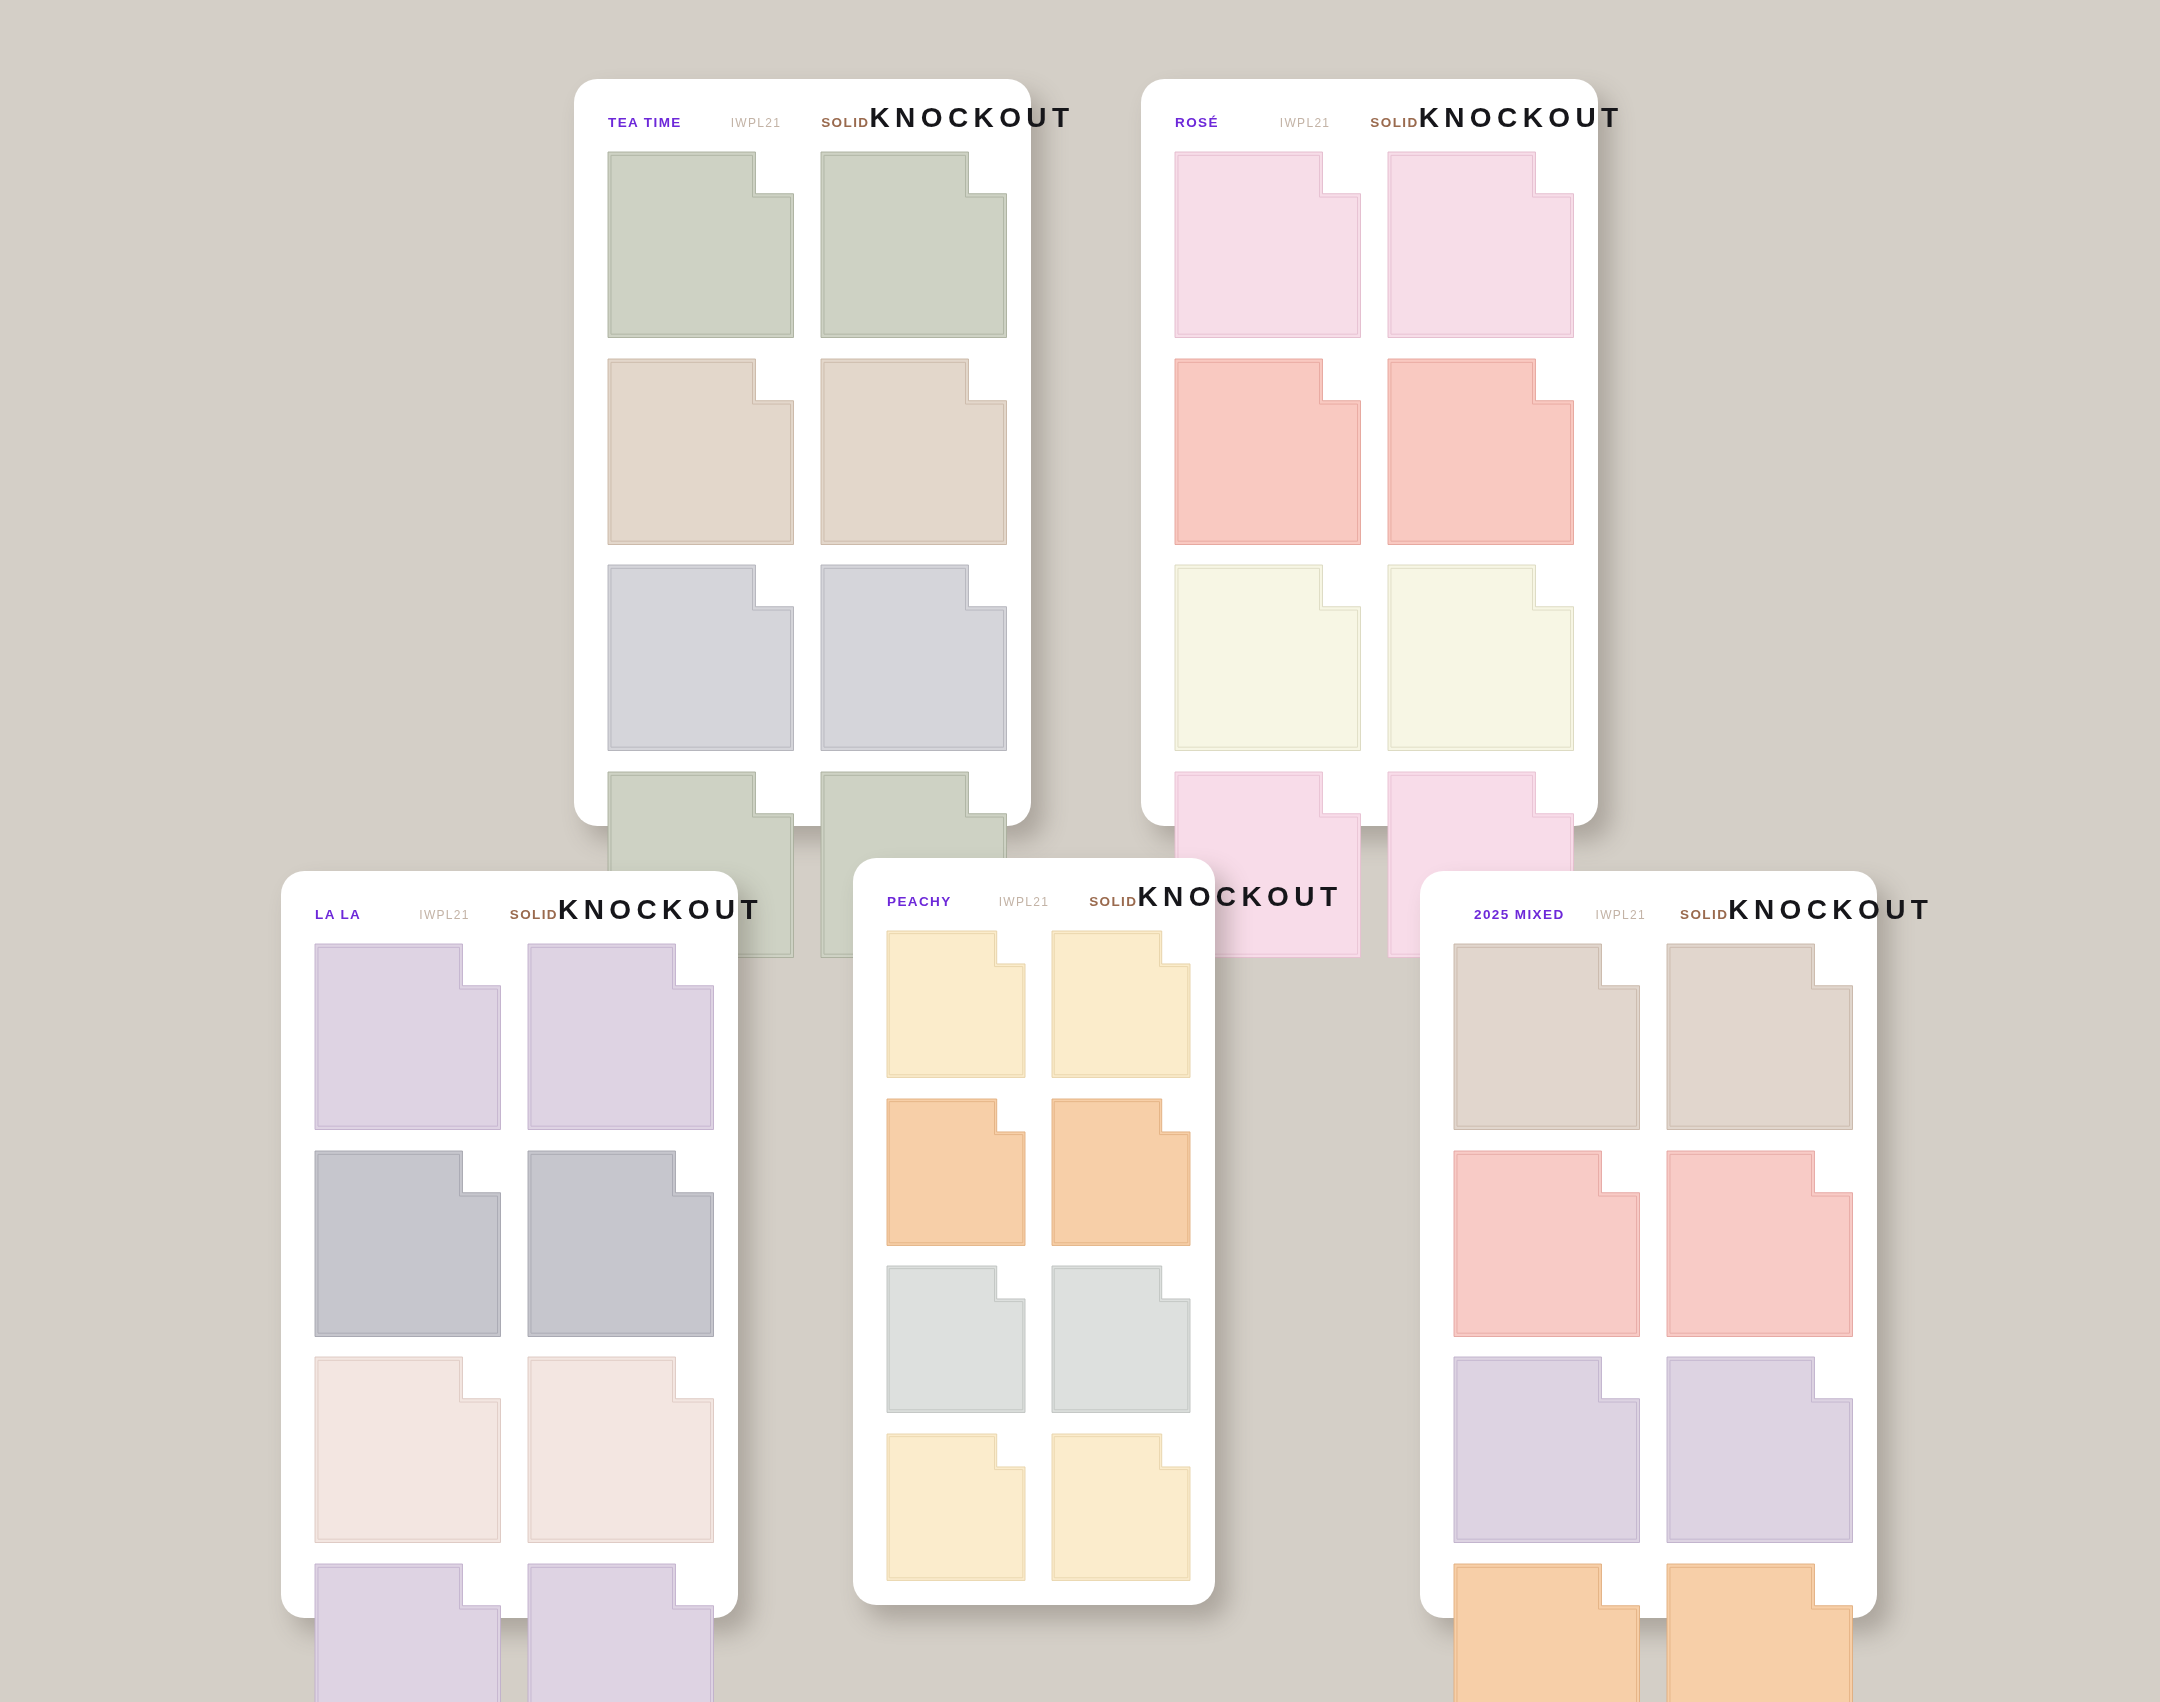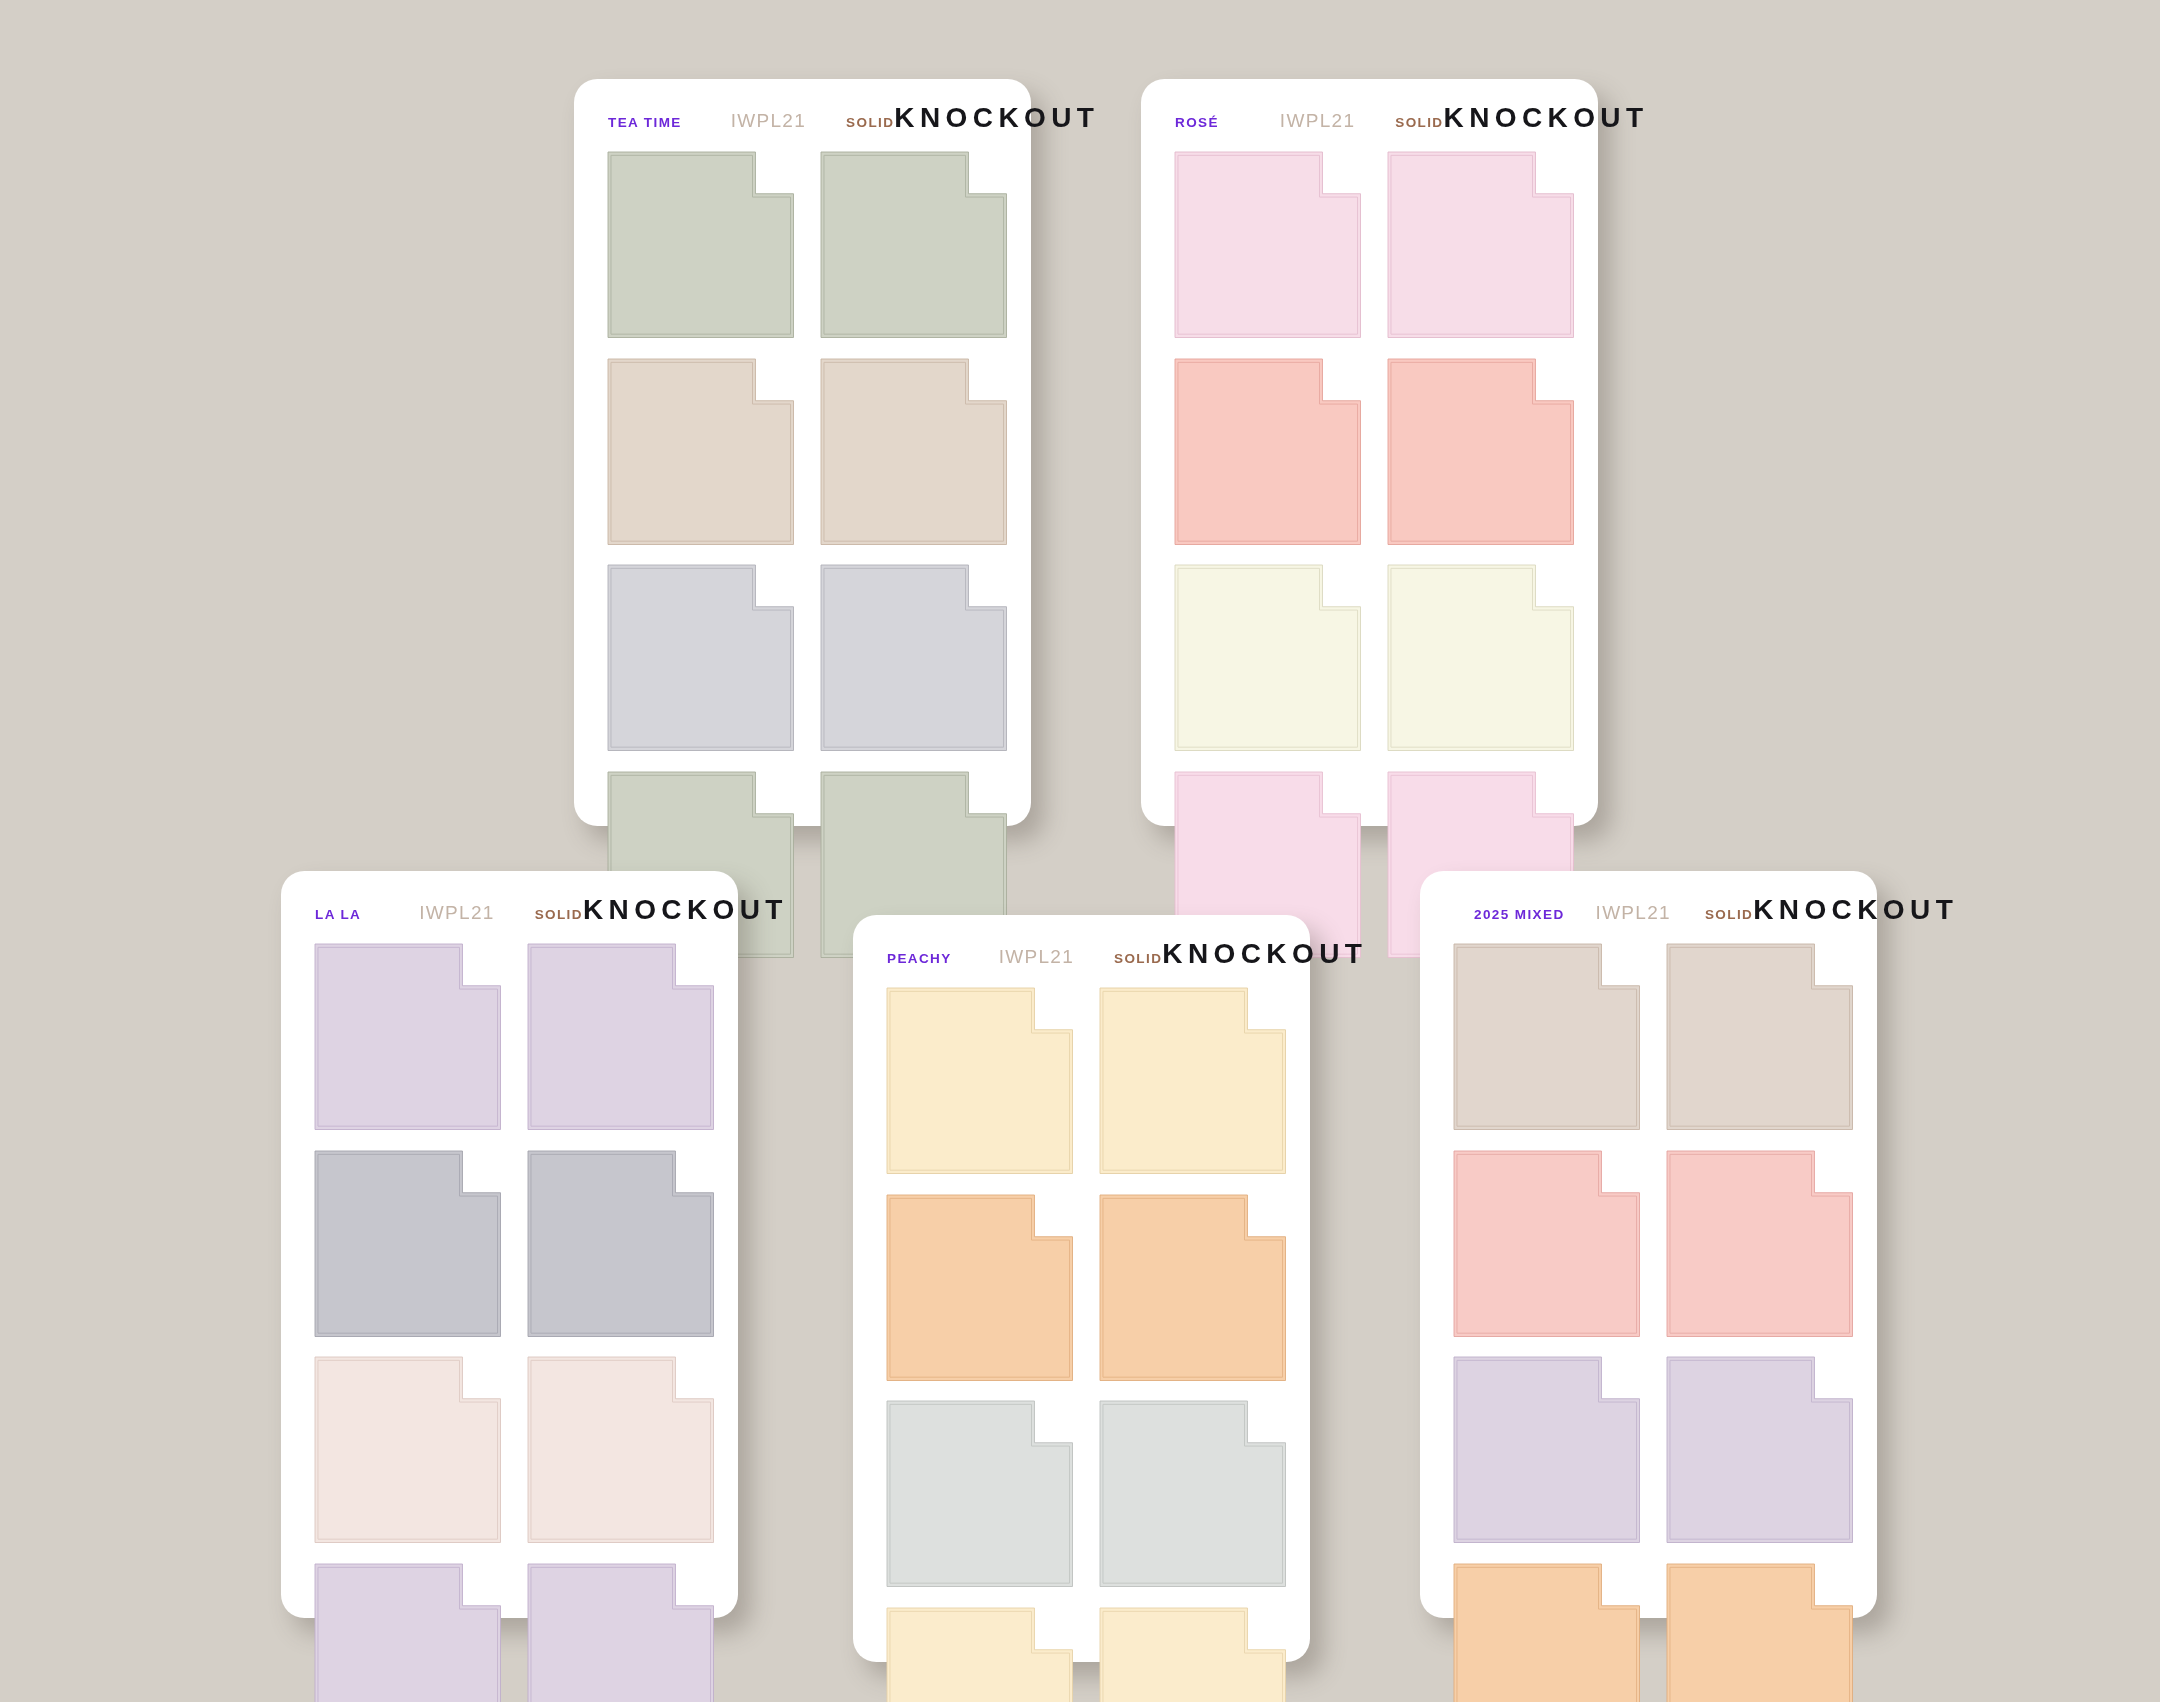--- a/index.html
+++ b/index.html
@@ -95,32 +95,32 @@
   #sheet-rose { left: 1141px; top: 79px; width: 457px; height: 747px; }
   #sheet-rose .sheet-header { padding: 23.4px 27px 0 34px; }
   #sheet-rose .sticker-grid { padding: 18px 25px 25px 34px; column-gap: 27px; row-gap: 21px; flex: 1; }
 
   
   #sheet-la-la { left: 281px; top: 871px; width: 457px; height: 747px; }
   #sheet-la-la .sheet-header { padding: 23.4px 27px 0 34px; }
   #sheet-la-la .sticker-grid { padding: 18px 25px 25px 34px; column-gap: 27px; row-gap: 21px; flex: 1; }
 
   
-  #sheet-peachy { left: 853px; top: 915px; width: 457px; height: 747px; }
+  #sheet-peachy { left: 853px; top: 858px; width: 362px; height: 747px; }
   #sheet-peachy .sheet-header { padding: 23.4px 27px 0 34px; }
   #sheet-peachy .sticker-grid { padding: 18px 25px 25px 34px; column-gap: 27px; row-gap: 21px; flex: 1; }
 
   
   #sheet-2025-mixed { left: 1420px; top: 871px; width: 457px; height: 747px; }
   #sheet-2025-mixed .sheet-header { padding: 23.4px 27px 0 34px; margin-left: 20px; }
   #sheet-2025-mixed .sticker-grid { padding: 18px 25px 25px 34px; column-gap: 27px; row-gap: 21px; flex: 1; }
 
   
   .hdr-name   { font-size: 13.5px; }
-  .hdr-code   { font-size: 19px; margin-left: 49px; }
+  .hdr-code   { font-size: 12px; margin-left: 49px; }
   .hdr-finish { font-size: 13.5px; margin-left: 40px; }
   .hdr-brand  { font-size: 28px; letter-spacing: 5.4px; }
 
   
   #sheet-2025-mixed .hdr-code { margin-left: 31px; }
   #sheet-2025-mixed .hdr-finish { margin-left: 34px; }
   #sheet-la-la .hdr-code { margin-left: 58px; }
   #sheet-peachy .hdr-code { margin-left: 47px; }
   #sheet-rose .hdr-code { margin-left: 61px; }
 </style>

